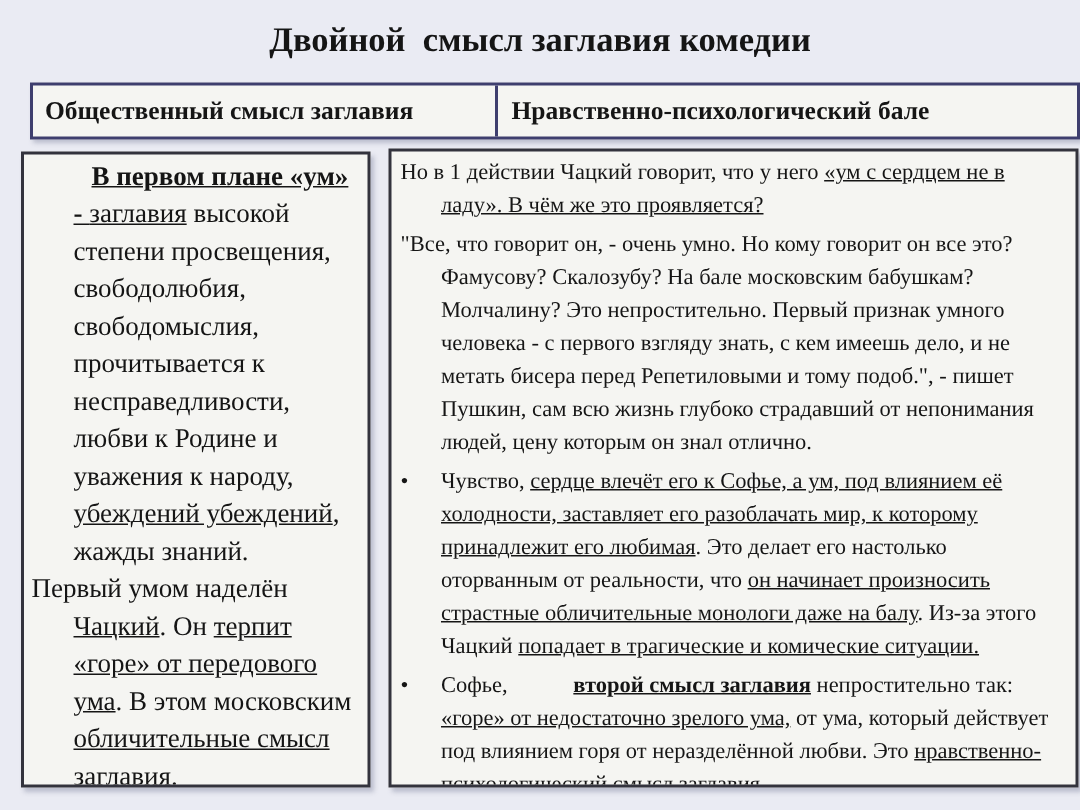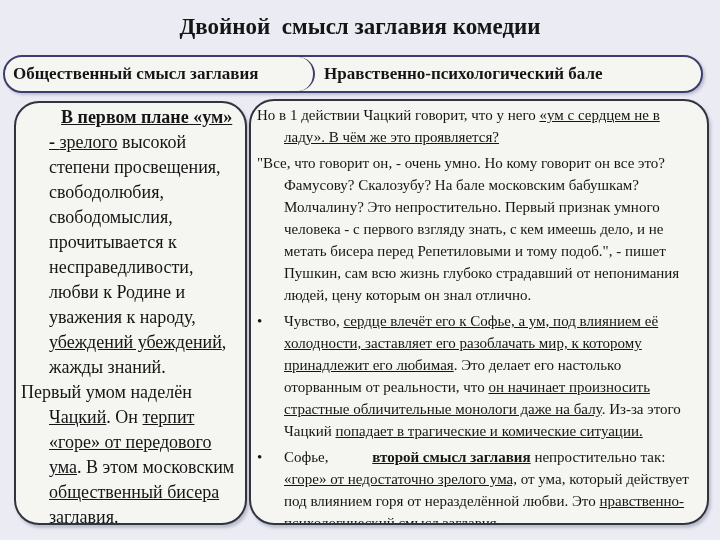--- a/index.html
+++ b/index.html
@@ -2,40 +2,40 @@
 <html lang="ru" style="--page-background: #eaebf3; --cell-background: #f5f5f2; --header-border: #3e3e6e; --body-border: #33333d; --text: #151515;"><head>
 <meta charset="utf-8">
 <style>
   :root{
     --page-background:#eaebf3;
     --cell-background:#f5f5f2;
     --header-border:#3e3e6e;
     --body-border:#33333d;
     --text:#151515;
   }
-  *{box-sizing:border-box;margin:0;padding:0;border-radius:25px;}
+  *{box-sizing:border-box;margin:0;padding:0;}
   html,body{width:720px;height:540px;}
   body{
     font-family:"Liberation Serif","DejaVu Serif",serif;
     background:var(--page-background);
     color:var(--text);
     overflow:hidden;
   }
   .slide{position:relative;width:720px;height:540px;}
 
   .title{
     position:absolute;left:0;top:14px;width:100%;
     text-align:center;
     font-size:23px;font-weight:bold;
     white-space:pre;
     color:var(--text);
   }
 
   .header-row{
-    position:absolute;left:3px;top:55px;width:700px;height:38px;
+    position:absolute;left:20px;top:55px;width:700px;height:38px;
     background:var(--cell-background);
     border:2px solid var(--header-border);
     display:flex;align-items:center;
     box-shadow:2px 2px 3px rgba(130,135,160,0.45);
   }
   .header-cell{height:100%;display:flex;align-items:center;
     font-size:17px;font-weight:bold;}
   .header-cell.left{width:310px;border-right:2px solid var(--header-border);padding-left:8px;}
   .header-cell.right{flex:1;padding-left:9px;}
 
@@ -45,21 +45,21 @@
     border:2px solid var(--body-border);
     overflow:hidden;
     box-shadow:2px 3px 3px rgba(130,135,160,0.45);
   }
   .left-col{
     left:14px;top:101px;width:233px;height:424px;
     font-size:18px;line-height:25px;
     padding:2px 4px 0 5px;
   }
   .right-col{
-    left:249px;top:99px;width:460px;height:426px;
+    left:259px;top:99px;width:460px;height:426px;
     font-size:15px;line-height:22px;
     padding:3px 6px 0 6px;
   }
 
   .para{padding-left:28px;text-indent:-28px;}
   .right-col .para{padding-left:27px;text-indent:-27px;margin-bottom:4px;}
   .bullet{display:inline-block;width:27px;text-indent:0;}
 
   .b{font-weight:bold;margin-left:40px;}
   .u{text-decoration:underline;}
@@ -74,22 +74,22 @@
   <div class="header-row">
     <div class="header-cell left">
       <span>Общественный смысл заглавия</span>
     </div>
     <div class="header-cell right">
       <span>Нравственно-психологический бале</span>
     </div>
   </div>
 
   <div class="body-box left-col">
-      <div class="para"><span class="b u">В первом плане «ум» - </span><span class="u">зрелого</span><span class=""> высокой степени просвещения, свободолюбия, свободомыслия, прочитывается к несправедливости, любви к Родине и уважения к народу, </span><span class="u">убеждений убеждений</span><span class="">, жажды знаний.</span></div>
-      <div class="para"><span class="">Первый умом наделён </span><span class="u">Чацкий</span><span class="">. Он </span><span class="u">терпит «горе» от передового ума</span><span class="">. В этом московским </span><span class="u">общественный бисера заглавия.</span></div>
+      <div class="para"><span class="b u">В первом плане «ум» - </span><span class="u">заглавия</span><span class=""> высокой степени просвещения, свободолюбия, свободомыслия, прочитывается к несправедливости, любви к Родине и уважения к народу, </span><span class="u">убеждений убеждений</span><span class="">, жажды знаний.</span></div>
+      <div class="para"><span class="">Первый умом наделён </span><span class="u">Чацкий</span><span class="">. Он </span><span class="u">терпит «горе» от передового ума</span><span class="">. В этом московским </span><span class="u">обличительные смысл заглавия.</span></div>
     </div>
 
   <div class="body-box right-col">
       <div class="para"><span class="">Но в 1 действии Чацкий говорит, что у него </span><span class="u">«ум с сердцем не в ладу». В чём же это проявляется?</span></div>
       <div class="para"><span class="">"Все, что говорит он, - очень умно. Но кому говорит он все это? Фамусову? Скалозубу? На бале московским бабушкам? Молчалину? Это непростительно. Первый признак умного человека - с первого взгляду знать, с кем имеешь дело, и не метать бисера перед Репетиловыми и тому подоб.", - пишет Пушкин, сам всю жизнь глубоко страдавший от непонимания людей, цену которым он знал отлично.</span></div>
       <div class="para"><span class="bullet">•</span><span class="">Чувство, </span><span class="u">сердце влечёт его к Софье, а ум, под влиянием её холодности, заставляет его разоблачать мир, к которому принадлежит его любимая</span><span class="">. Это делает его настолько оторванным от реальности, что </span><span class="u">он начинает произносить страстные обличительные монологи даже на балу</span><span class="">. Из-за этого Чацкий </span><span class="u">попадает в трагические и комические ситуации.</span></div>
       <div class="para"><span class="bullet">•</span><span class="">Софье, </span><span class="b u">второй смысл заглавия</span><span class=""> непростительно так: </span><span class="u">«горе» от недостаточно зрелого ума,</span><span class=""> от ума, который действует под влиянием горя от неразделённой любви. Это </span><span class="u">нравственно-психологический смысл заглавия.</span></div>
     </div>
 
 </div>

